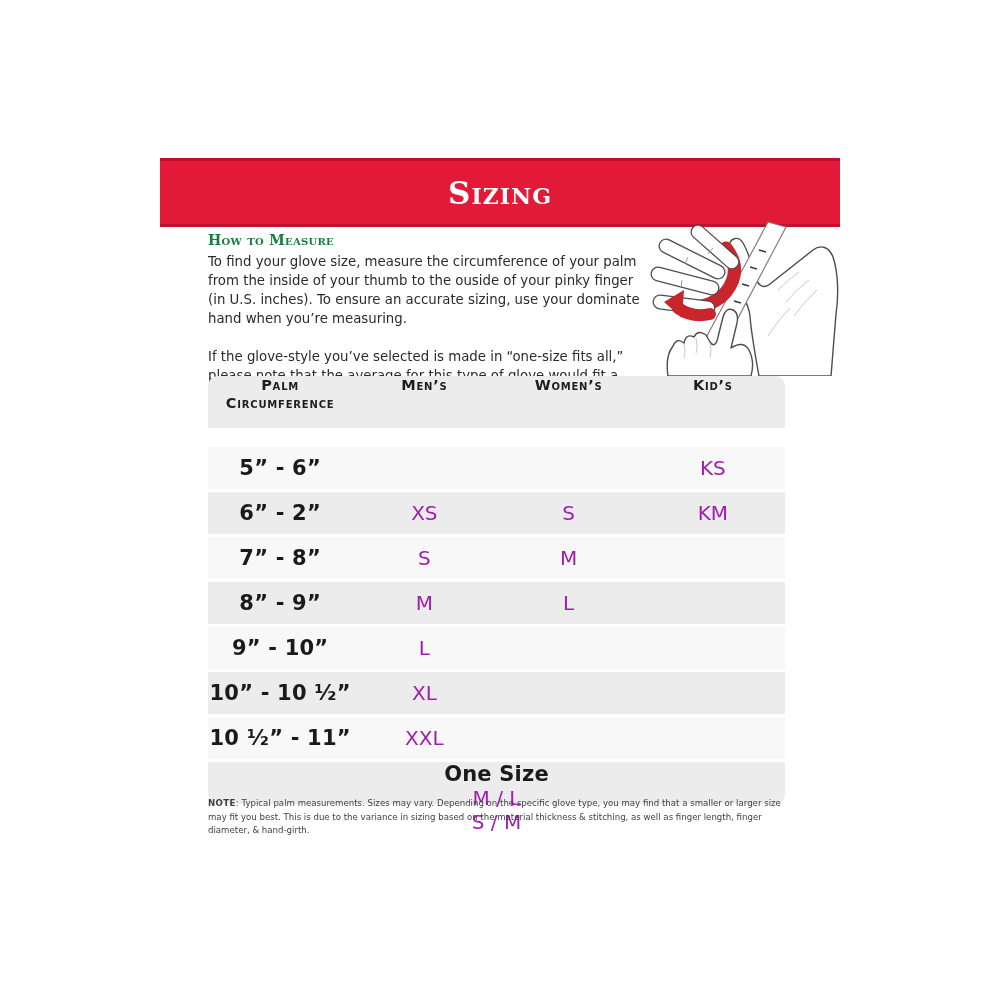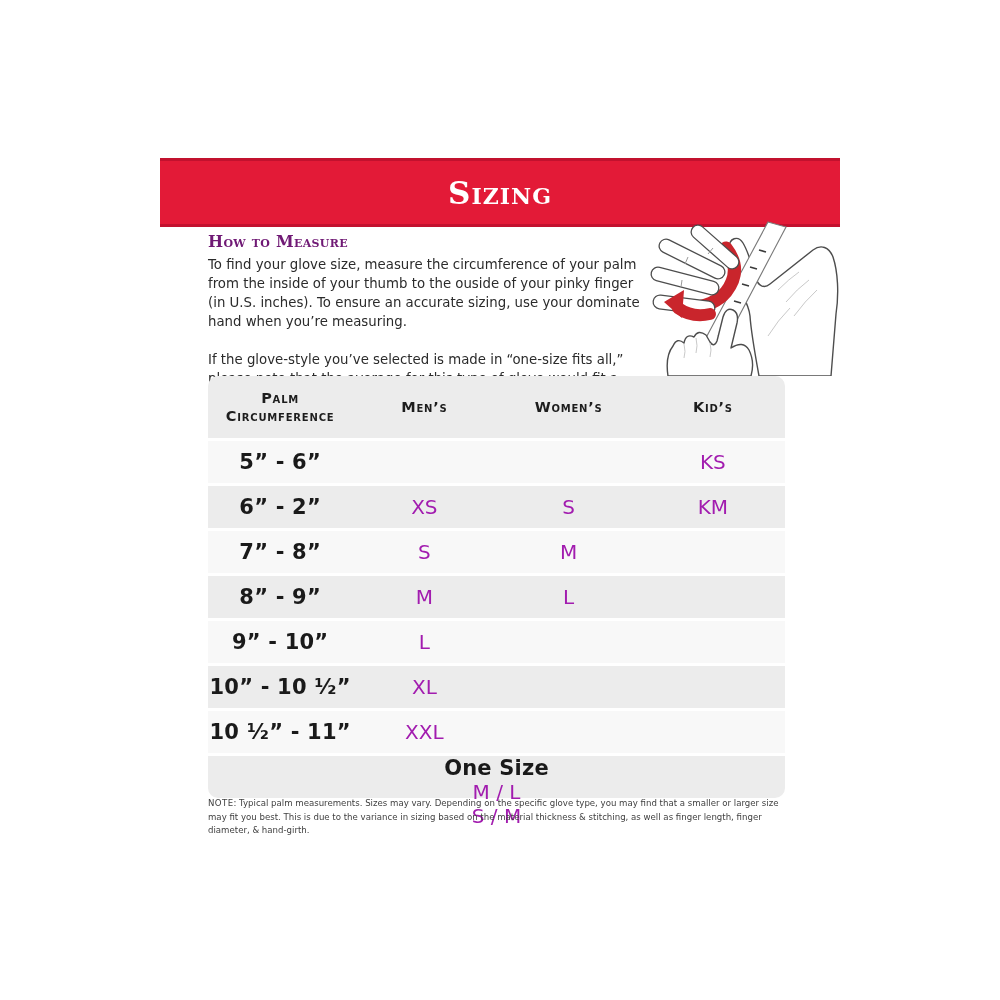--- a/index.html
+++ b/index.html
@@ -35,24 +35,24 @@
   
   .measure-block {
     position: absolute;
     left: 208px; top: 232px;
     width: 432px;
   }
   .measure-heading {
     font-family: "DejaVu Serif", "Liberation Serif", serif;
     font-variant: small-caps;
     font-weight: bold;
-    font-size: 16px;
+    font-size: 14px;
     letter-spacing: 0.3px;
     margin-bottom: 4px;
-    color: #701a75;
+    color: #15803d;
   }
   .measure-par {
     font-size: 13.3px;
     line-height: 19px;
     color: #2b2b2b;
   }
   .measure-par + .measure-par { margin-top: 19px; }
 
   
   .illustration {
@@ -64,23 +64,22 @@
   
   .size-table {
     position: absolute;
     left: 208px; top: 376px;
     width: 577px;
   }
   .thead {
     display: flex;
     background: #ECECEC;
     border-radius: 10px 10px 0 0;
-    height: 62px;
-    margin-bottom: 3px;
-    align-items: center;
+    height: 52px;
+    margin-bottom: 19px;
   }
   .thead .cell {
     font-variant: small-caps;
     font-weight: bold;
     font-size: 14.5px;
     letter-spacing: 0.8px;
     line-height: 1.25;
     color: #1d1d1d;
   }
   .trow {
@@ -109,21 +108,21 @@
 
   
   .note {
     position: absolute;
     left: 208px; top: 797px;
     width: 586px;
     font-size: 8.6px;
     line-height: 13.5px;
     color: #3f3f3f;
   }
-  .note b { font-weight: normal; letter-spacing: 0.4px; }
+  .note b { font-weight: bold; letter-spacing: 0.4px; }
 </style>
 </head>
 <body>
 
 <div class="page">
 
   <div class="banner">
     <div class="banner-title">Sizing</div>
   </div>
 

